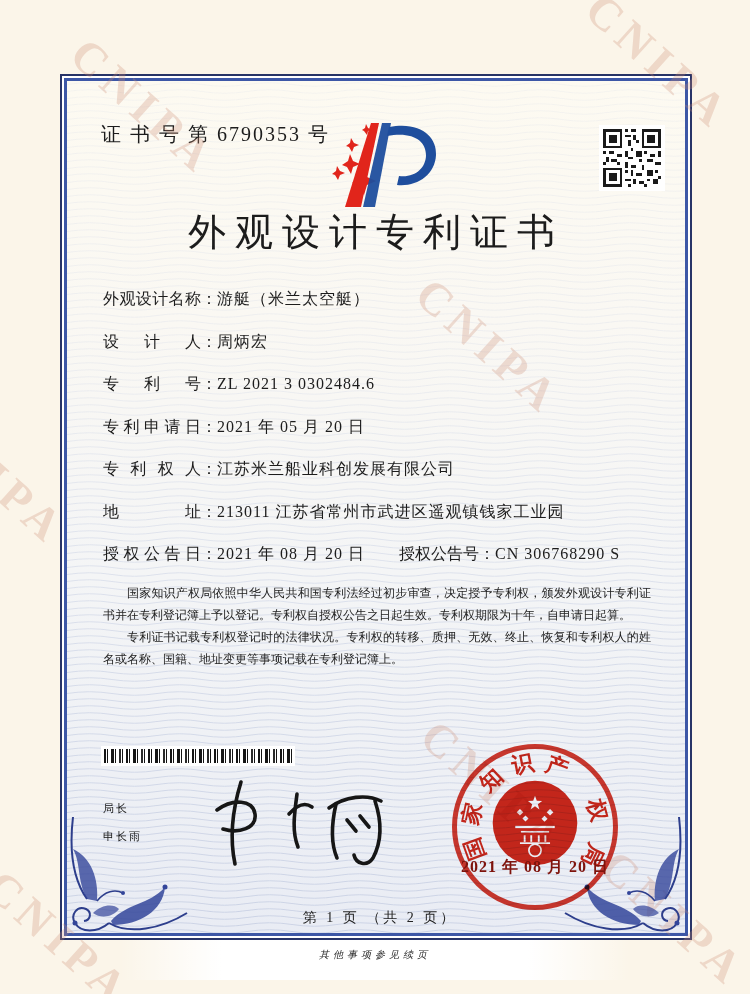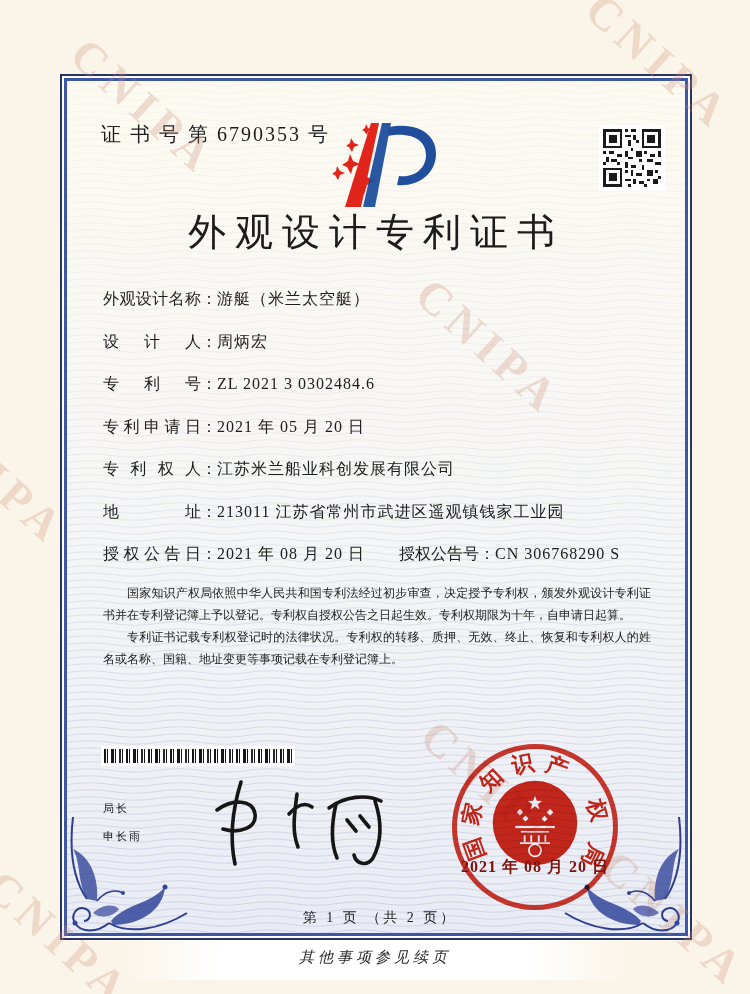--- a/index.html
+++ b/index.html
@@ -79,21 +79,21 @@
   .page-no { position:absolute; left:8px; right:0; top:828px; text-align:center;
     font-size:14px; letter-spacing:3px; color:#222; }
 
   .flourish { position:absolute; width:136px; height:136px; z-index:4; pointer-events:none; }
   .flourish.bl { left:-14px; bottom:-20px; }
   .flourish.br { right:-14px; bottom:-20px; transform:scaleX(-1); }
 
   .below-band { position:absolute; left:120px; right:120px; top:940px; height:40px; z-index:1;
     background:linear-gradient(90deg, rgba(255,255,255,0) 0%, #ffffff 20%, #ffffff 80%, rgba(255,255,255,0) 100%); }
   .below-note { position:absolute; left:0; right:0; top:948px; z-index:3; text-align:center;
-    font-size:15px; letter-spacing:4px; color:#2a2a2a; font-style:italic; }
+    font-size:10px; letter-spacing:4px; color:#2a2a2a; font-style:italic; }
 </style>
 </head>
 <body>
 
 <div class="page">
 
   <div class="wm" style="left:55px;top:80px;">CNIPA</div>
   <div class="wm" style="left:570px;top:35px;">CNIPA</div>
   <div class="wm" style="left:400px;top:320px;">CNIPA</div>
   <div class="wm" style="left:-95px;top:450px;">CNIPA</div>

